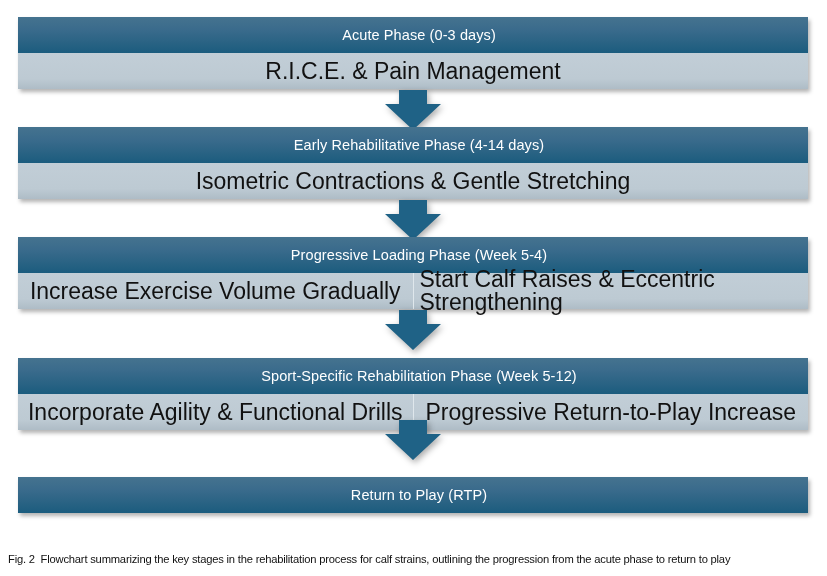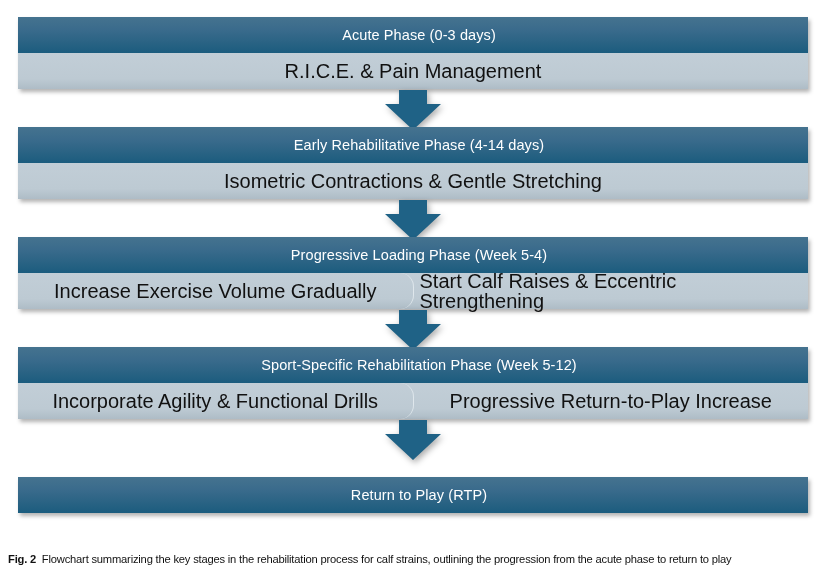--- a/index.html
+++ b/index.html
@@ -44,25 +44,24 @@
     display: flex;
     background: linear-gradient(to bottom, #c2ced7 0%, #bdcad3 72%, #aebcc6 100%);
   }
 
   .stage-cell {
     flex: 1 1 0;
     display: flex;
     align-items: center;
     justify-content: center;
     color: #111111;
-    font-size: 20px;
+    font-size: 23px;
     line-height: 1;
     padding: 0 6px;
     box-sizing: border-box;
-    border-radius: 14px;
   }
 
   .stage-body.two-col .stage-cell:first-child {
     border-right: 1px solid #dfe7ec;
   }
 
   
   .arrow {
     position: absolute;
     left: 385px;
@@ -78,21 +77,21 @@
     left: 8px;
     top: 552px;
     width: 814px;
     font-size: 11.2px;
     line-height: 1.25;
     color: #111111;
     letter-spacing: -0.2px;
     white-space: nowrap;
   }
   #caption .fig-label {
-    font-weight: bold;
+    font-weight: normal;
   }
 </style>
 </head>
 <body>
 
 <div id="chart-root">
 
   <div class="stage" style="top:17px;">
     <div class="stage-header">Acute Phase (0-3 days)</div>
     <div class="stage-body">
@@ -126,21 +125,21 @@
       <div class="stage-cell">Start Calf Raises &amp; Eccentric Strengthening</div>
     </div>
   </div>
 
   <div class="arrow" style="top:310px;">
     <svg width="56" height="40" viewBox="0 0 56 40" xmlns="http://www.w3.org/2000/svg">
       <polygon points="14,0 42,0 42,14 56,14 28,40 0,14 14,14" fill="#1f6286"></polygon>
     </svg>
   </div>
 
-  <div class="stage" style="top:347px;">
+  <div class="stage" style="top:358px;">
     <div class="stage-header">Sport-Specific Rehabilitation Phase (Week 5-12)</div>
     <div class="stage-body two-col">
       <div class="stage-cell">Incorporate Agility &amp; Functional Drills</div>
       <div class="stage-cell">Progressive Return-to-Play Increase</div>
     </div>
   </div>
 
   <div class="arrow" style="top:420px;">
     <svg width="56" height="40" viewBox="0 0 56 40" xmlns="http://www.w3.org/2000/svg">
       <polygon points="14,0 42,0 42,14 56,14 28,40 0,14 14,14" fill="#1f6286"></polygon>

